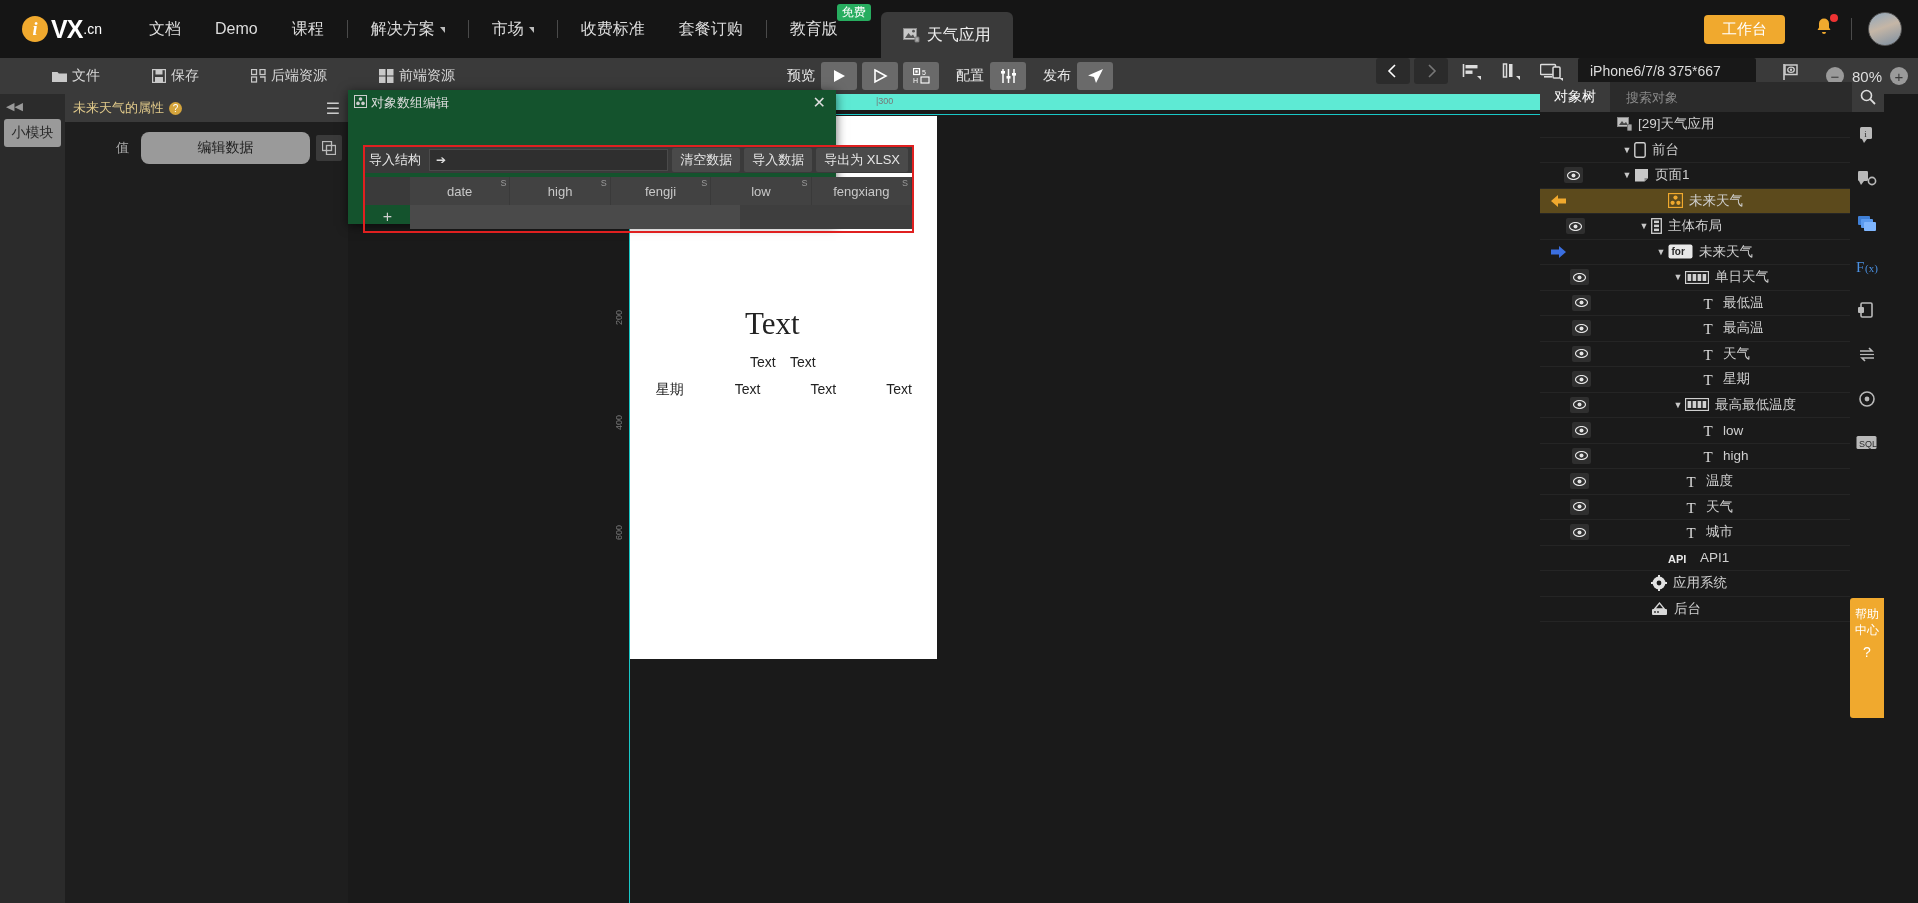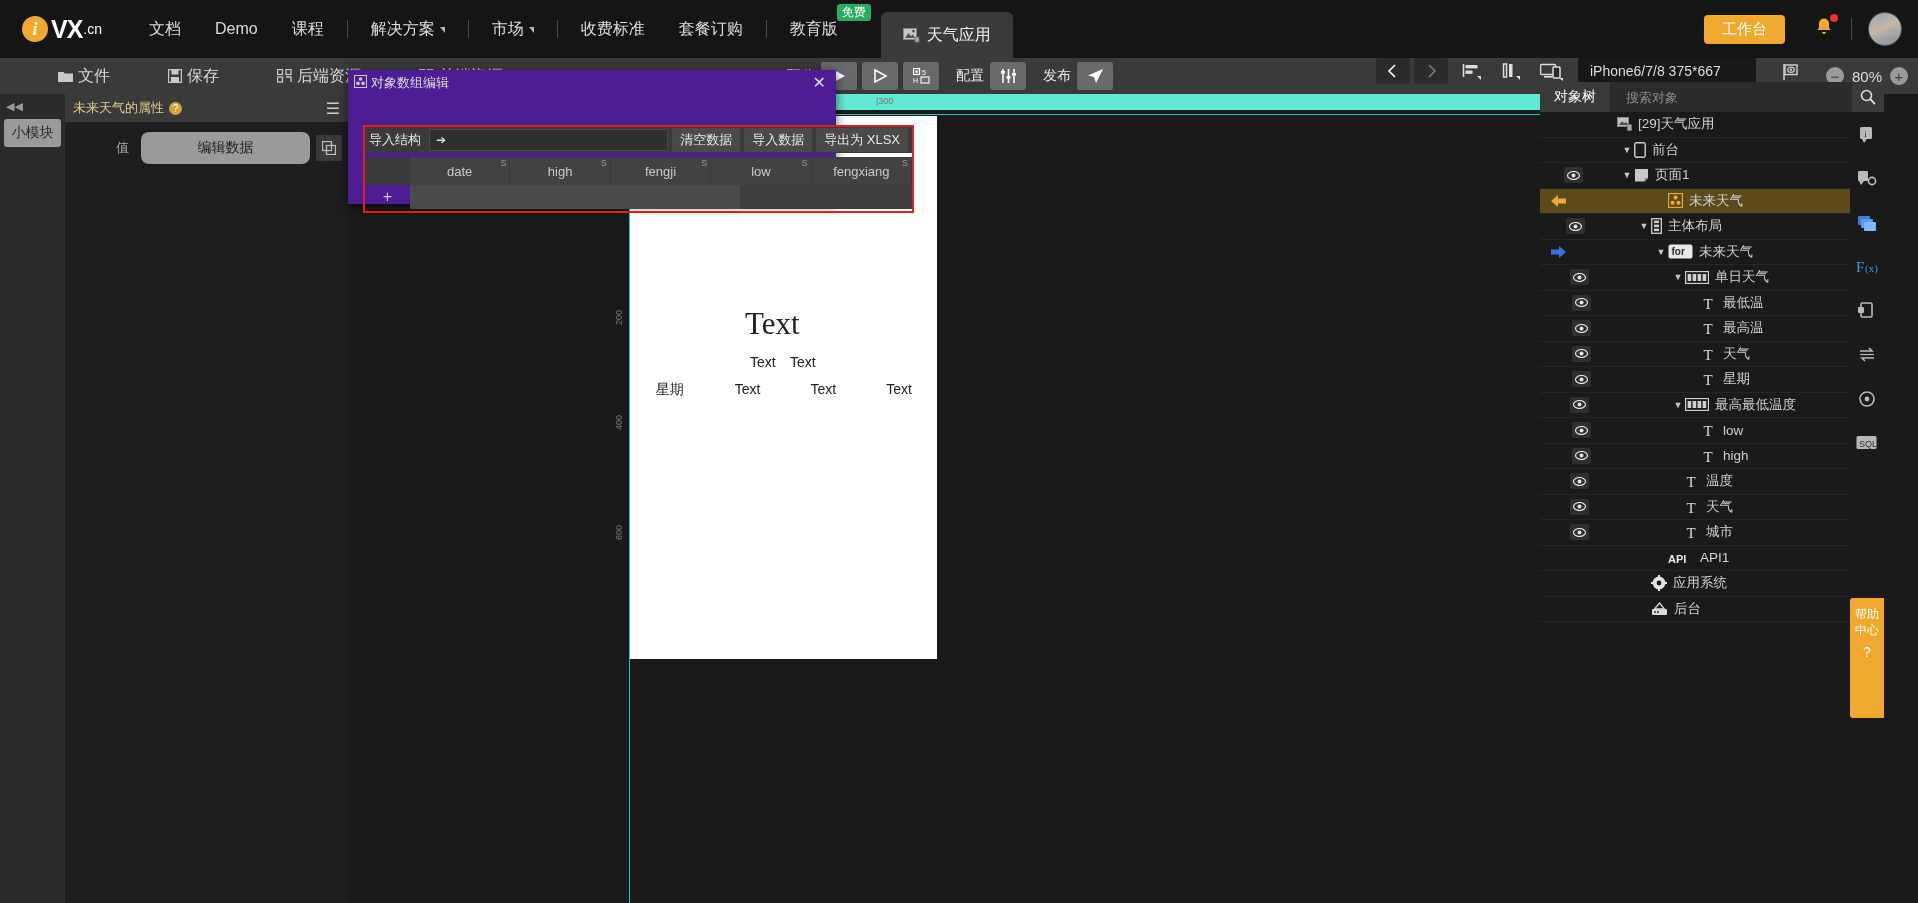--- a/index.html
+++ b/index.html
@@ -65,22 +65,22 @@
     width:34px;height:34px;border-radius:50%;
     background:linear-gradient(160deg,#8fa7bd 0%,#c5b6a6 45%,#7b8ea1 100%);
     border:1px solid #555; cursor:pointer;
   }
 
   
   .toolbar {
     position:absolute; left:0; top:58px; width:1918px; height:36px;
     background:#3a3a3a; display:flex; align-items:center;
   }
-  .tb-item { display:flex; align-items:center; color:#d8d8d8; font-size:16px;
-             margin-left:10px; cursor:pointer; white-space:nowrap;padding-left:48px;}
+  .tb-item { display:flex; align-items:center; color:#d8d8d8; font-size:14px;
+             margin-left:4px; cursor:pointer; white-space:nowrap;padding-left:48px;}
   .tb-item .ic { margin-right:5px; display:inline-flex; align-items:center;}
   .tb-center { position:absolute; left:787px; top:0; display:flex; align-items:center; height:36px;}
   .tb-lbl { color:#e8e8e8; font-size:14px; margin-right:6px; }
   .tb-btn {
     width:36px;height:28px;background:#6a6a6a;border-radius:3px;
     display:flex;align-items:center;justify-content:center;margin-right:5px;
     cursor:pointer;
   }
   .tb-right { position:absolute; right:10px; top:0; height:36px; display:flex; }
   .nav-arrow {
@@ -158,22 +158,22 @@
     background:#fff;
   }
   .ph-text-big { position:absolute; left:115px; top:190px; font-size:31px; color:#222; font-family:"Liberation Serif",serif;}
   .ph-t1 { position:absolute; left:120px; top:238px; font-size:14px; color:#222;}
   .ph-t2 { position:absolute; left:160px; top:238px; font-size:14px; color:#222;}
   .ph-row { position:absolute; left:0; top:265px; width:307px; display:flex; font-size:14px; color:#222;}
   .ph-row span { display:block; }
 
   
   .modal {
-    position:absolute; left:348px; top:70px; width:488px; height:134px;
-    background:#4c1d95; z-index:40; box-shadow:0 2px 10px rgba(0,0,0,.6);
+    position:absolute; left:348px; top:90px; width:488px; height:134px;
+    background:#14532d; z-index:40; box-shadow:0 2px 10px rgba(0,0,0,.6);
   }
   .modal-hd {
     height:25px; display:flex; align-items:center; padding:0 6px;
     color:#ddd; font-size:13px;
   }
   .modal-close { margin-left:auto; color:#ddd; font-size:16px; cursor:pointer; padding:0 4px;}
   .modal-body { position:relative; }
   .red-box {
     position:absolute; left:15px; top:30px; width:551px; height:88px;
     border:2px solid #e02020; z-index:45; pointer-events:none;

